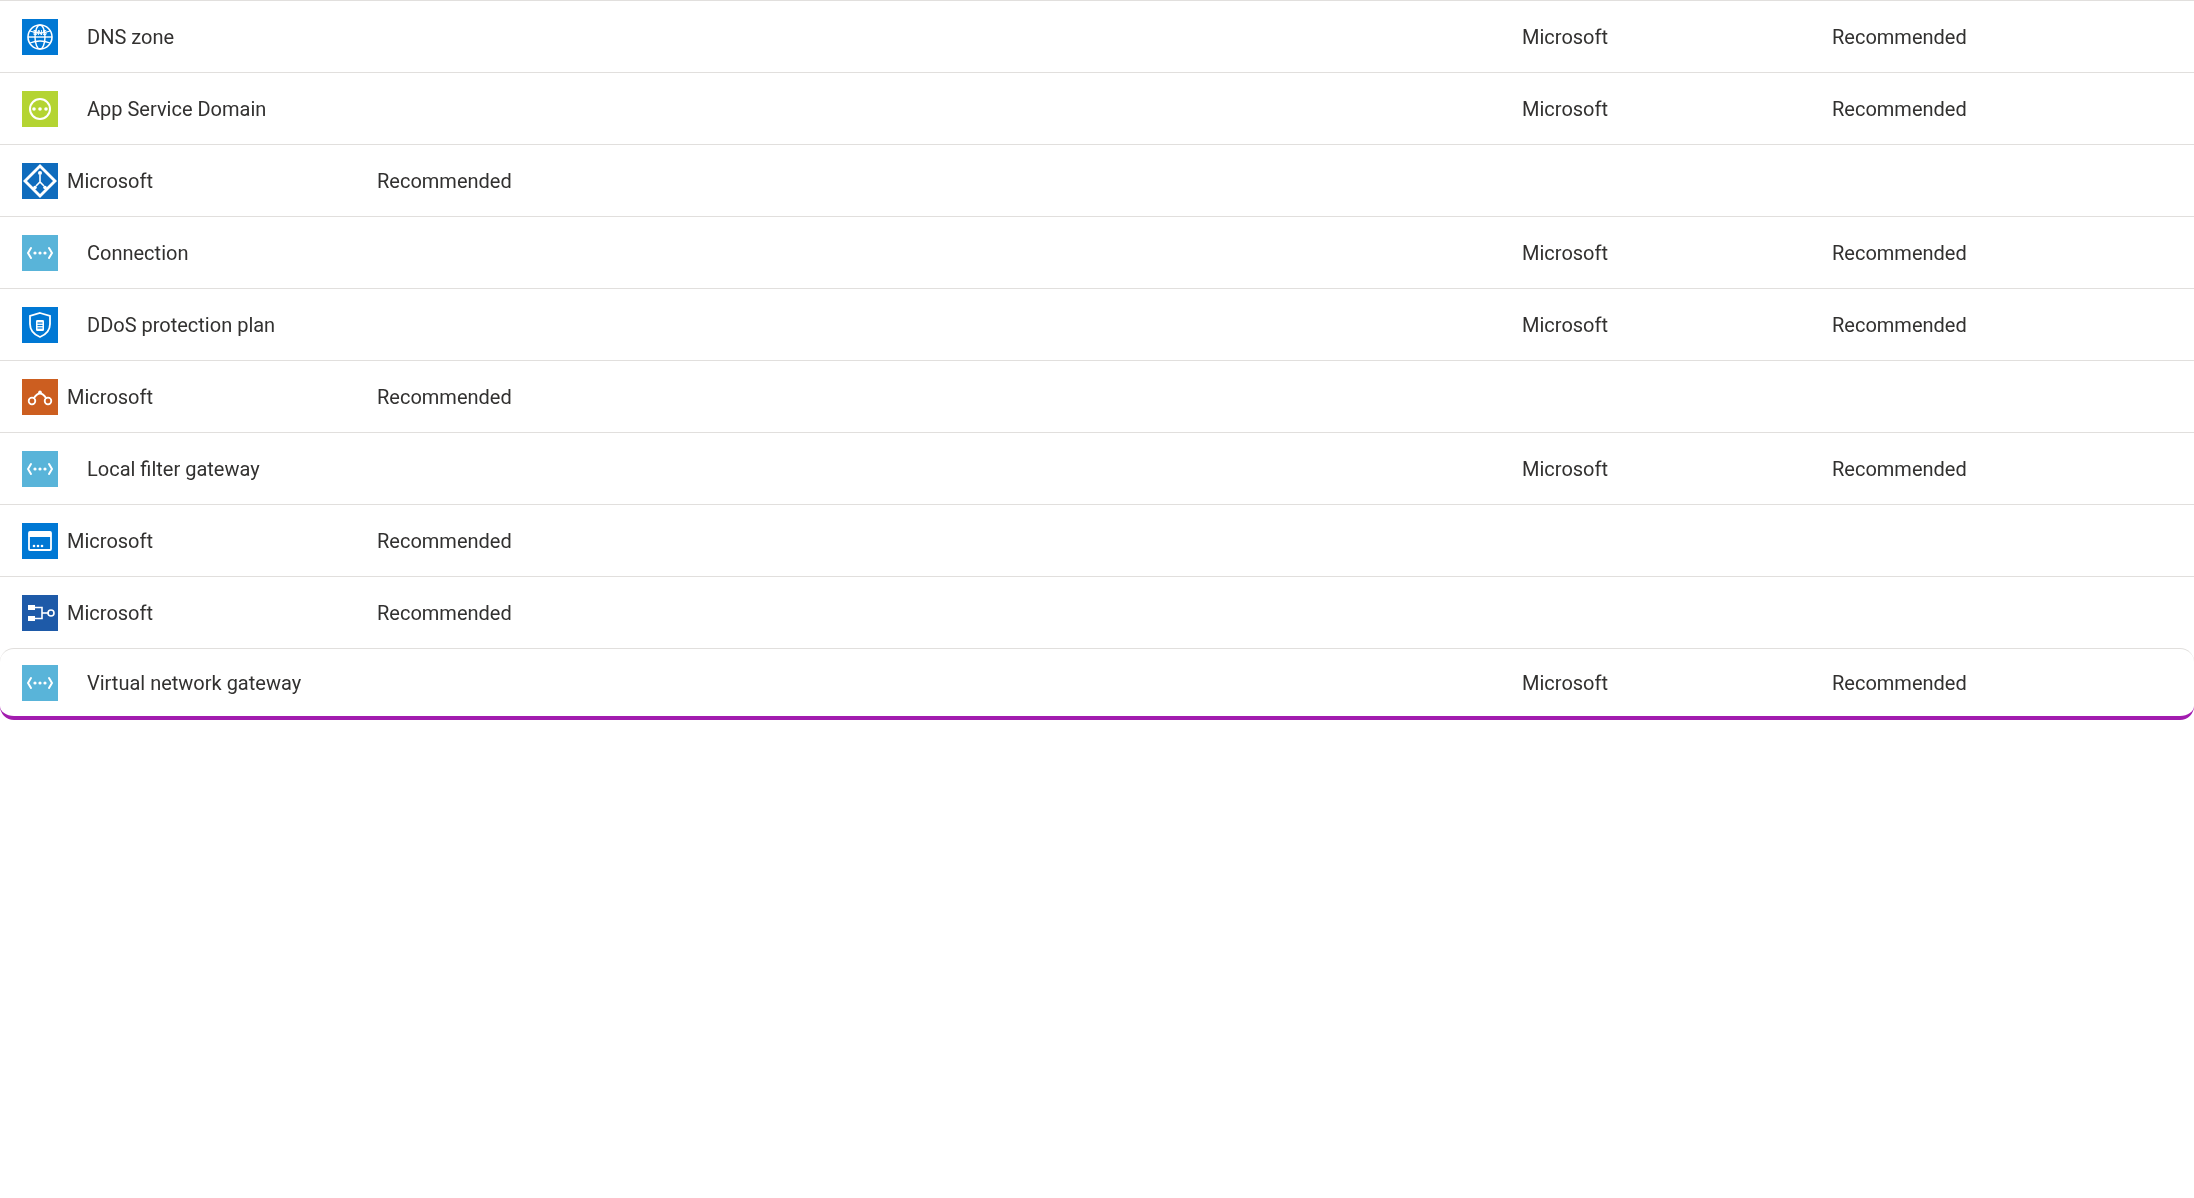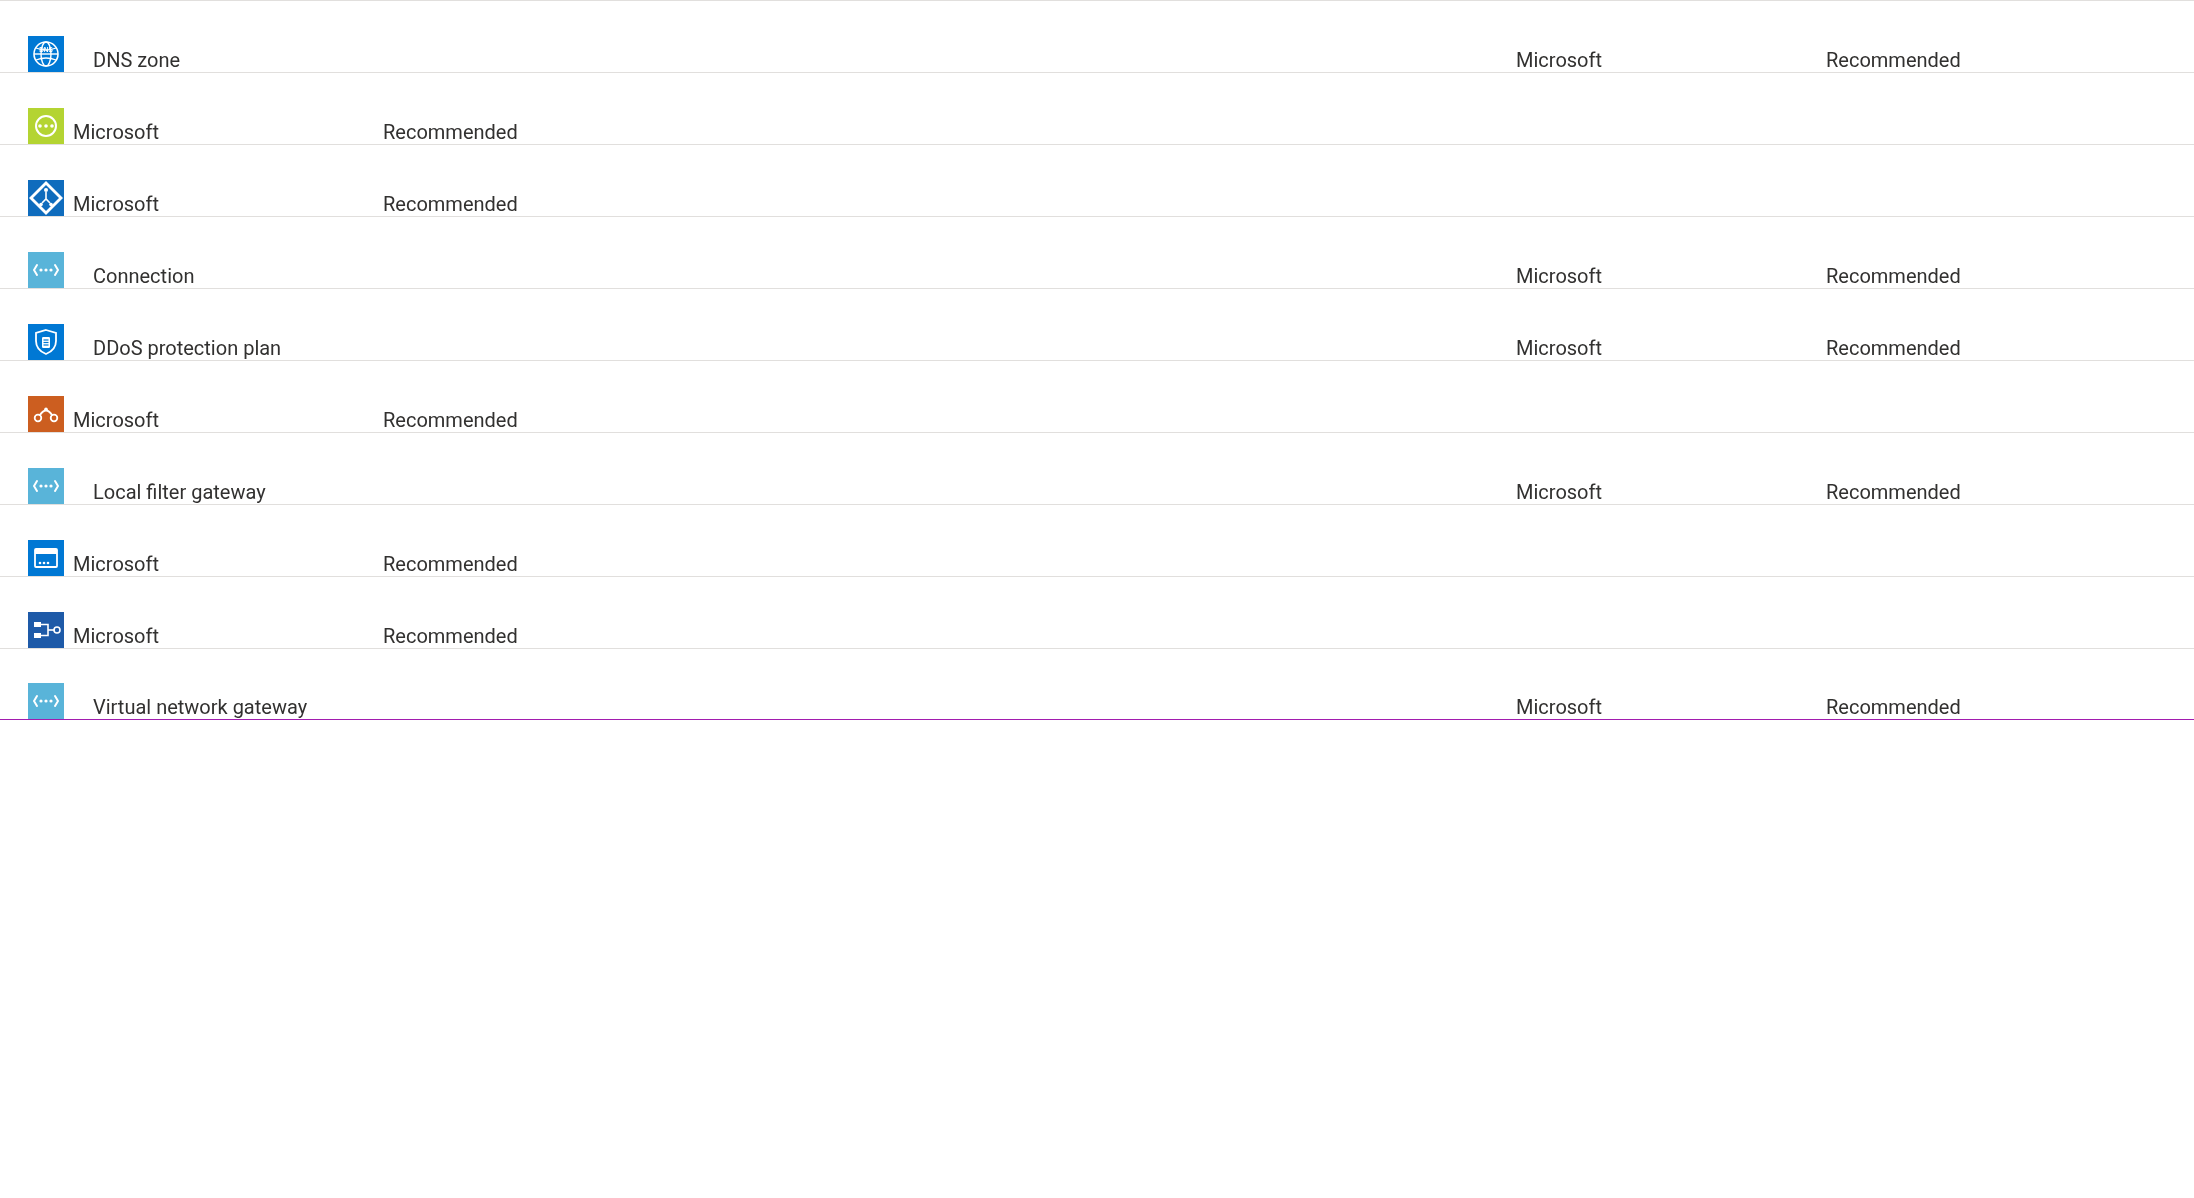--- a/index.html
+++ b/index.html
@@ -8,28 +8,29 @@
       background: #ffffff;
       font-size: 20px;
       color: #323130;
     }
     .table {
       width: 100%;
       border-collapse: collapse;
     }
     .row {
       display: flex;
-      align-items: flex-end;
+      align-items: center;
       border-top: 1px solid #e1dfdd;
       min-height: 72px;
-      padding: 0 28px;
+      padding: 0 22px;
       cursor: pointer;
     }
     .row:last-child {
-      border-bottom: 1px solid #a21caf;
+      border-bottom: 4px solid #a21caf;
+      border-radius: 14px;
     }
     .icon-cell {
       width: 45px;
       flex: 0 0 45px;
       display: flex;
       align-items: center;
     }
     .icon {
       width: 36px;
       height: 36px;
@@ -82,20 +83,21 @@
       <div class="icon">
         <svg viewBox="0 0 36 36" width="36" height="36">
           <rect width="36" height="36" fill="#b4d432"></rect>
           <circle cx="18" cy="18" r="10" fill="none" stroke="#fff" stroke-width="2"></circle>
           <circle cx="12" cy="18" r="1.8" fill="#fff"></circle>
           <circle cx="18" cy="18" r="1.8" fill="#fff"></circle>
           <circle cx="24" cy="18" r="1.8" fill="#fff"></circle>
         </svg>
       </div>
     </div>
+    <div class="name-cell">App Service Domain</div>
     <div class="publisher-cell">Microsoft</div>
     <div class="useful-cell">Recommended</div>
   </div>
 
   <div class="row">
     <div class="icon-cell">
       <div class="icon">
         <svg viewBox="0 0 36 36" width="36" height="36">
           <rect width="36" height="36" fill="#0f6cbd"></rect>
           <rect x="6" y="6" width="24" height="24" fill="#fff" transform="rotate(45 18 18)"></rect>

